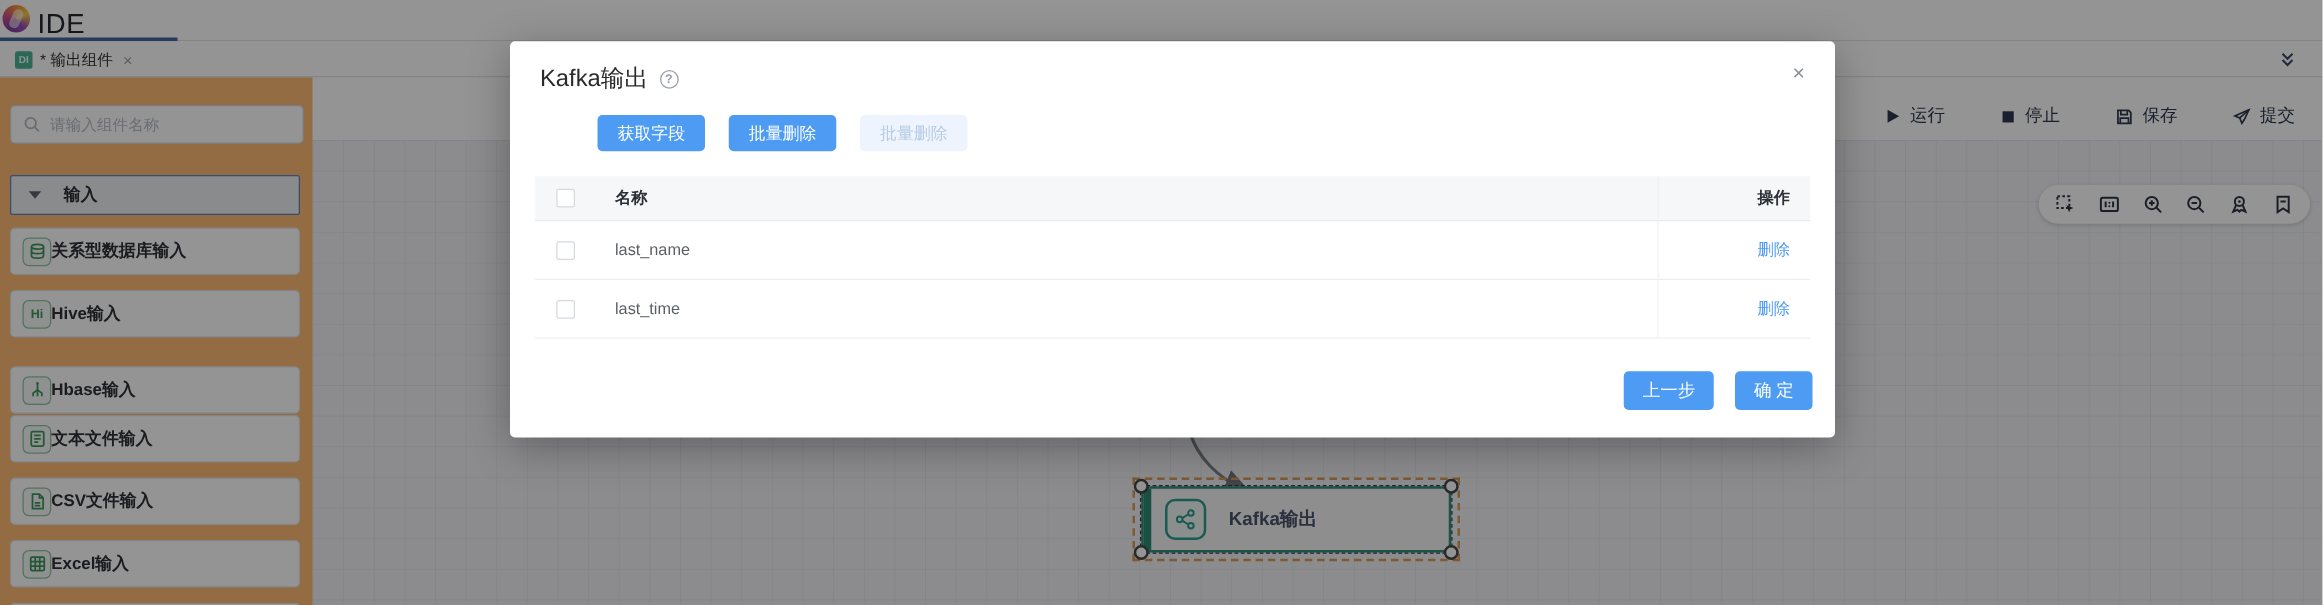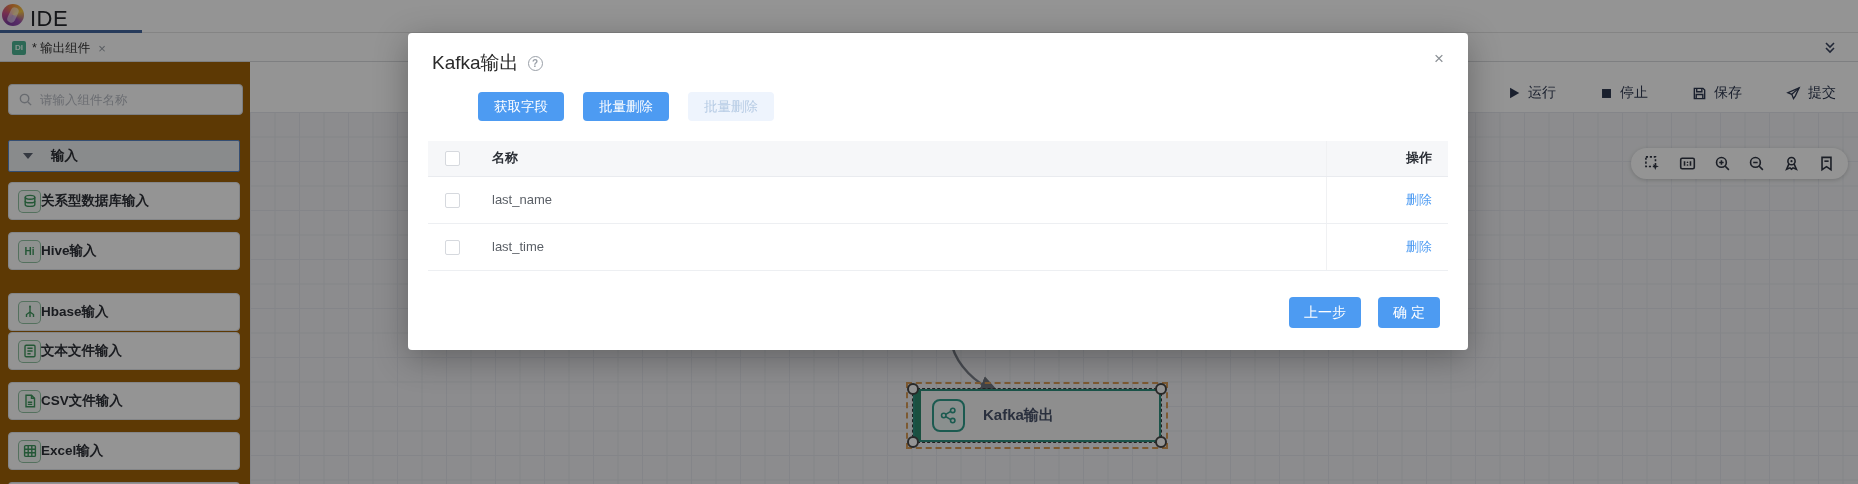--- a/index.html
+++ b/index.html
@@ -19,21 +19,21 @@
 
   
   .tab-bar { position:absolute; left:0; top:33px; width:100%; height:29px; background:#fff; border-bottom:1px solid #d9dbdf; }
   .tab { position:absolute; left:8px; top:4px; height:22px; display:flex; align-items:center; gap:6px; padding:0 4px; cursor:default; }
   .tab-badge { background:#4db393; color:#eafff6; font-size:8px; font-weight:700; line-height:10px; padding:2px 3px; border-radius:2px; }
   .tab-label { font-size:12.5px; color:#333; }
   .tab-close { font-size:13px; color:#9aa0a8; margin-left:2px; }
   .tab-collapse { position:absolute; right:20px; top:7px; width:16px; height:16px; color:#3c4560; }
 
   
-  .left-panel { position:absolute; left:0; top:62px; width:250px; height:422px; background:#a16207; z-index:3; }
+  .left-panel { position:absolute; left:0; top:62px; width:250px; height:422px; background:#fdba74; z-index:3; }
   .search-box { position:absolute; left:8px; top:22px; width:235px; height:31px; border:1px solid #d5d8de; border-radius:4px;
                 display:flex; align-items:center; padding:0 9px; gap:7px; background:#fff; }
   .search-box svg { flex:0 0 auto; }
   .search-box input { border:0; outline:none; width:100%; font-size:12.5px; color:#333; background:transparent; }
   .search-box input::placeholder { color:#b8bcc4; }
   .section-header { position:absolute; left:8px; top:78px; width:232px; height:32px; background:#edeff2;
                     border:1px solid #5b87c7; border-radius:2px; display:flex; align-items:center; padding-left:14px; gap:18px; }
   .caret-down { width:0; height:0; border-left:5px solid transparent; border-right:5px solid transparent; border-top:6px solid #5a6270; }
   .section-label { font-size:13.5px; font-weight:700; color:#2c2f35; }
   .comp-item { position:absolute; left:8px; width:232px; height:38px; background:#fff; border:1px solid #e2e5ea; border-radius:4px;
@@ -86,21 +86,21 @@
   .modal-table col.c1{ width:48px; } .modal-table col.c2{ width:850px; } .modal-table col.c3{ width:122px; }
   .modal-table th { background:#f6f7f9; height:35px; font-size:13px; color:#2b2f36; text-align:left; font-weight:700;
                     border-bottom:1px solid #e9ebef; }
   .modal-table td { height:47px; font-size:13px; color:#5a5f66; border-bottom:1px solid #edeff2; background:#fff; }
   .modal-table .cb-cell { text-align:center; }
   .modal-table .name-cell { padding-left:16px; }
   .modal-table .action-cell { text-align:right; padding-right:16px; border-left:1px solid #f0f1f3; }
   .checkbox { display:inline-block; width:15px; height:15px; border:1px solid #d6d9de; border-radius:2px; background:#fff;
               vertical-align:middle; cursor:pointer; }
   .link { color:#4d9bf2; cursor:pointer; }
-  .modal-footer { position:absolute; right:28px; bottom:22px; display:flex; gap:17px;padding-left:24px; }
+  .modal-footer { position:absolute; right:18px; bottom:22px; display:flex; gap:17px;padding-left:24px; }
   .btn.footer-btn { height:31px; font-size:14px; padding:0 15px; }
 </style>
 </head>
 <body>
 
 <div class="screen">
 
   <div class="app-header">
     <span class="logo"></span>
     <span class="app-title">IDE</span>

